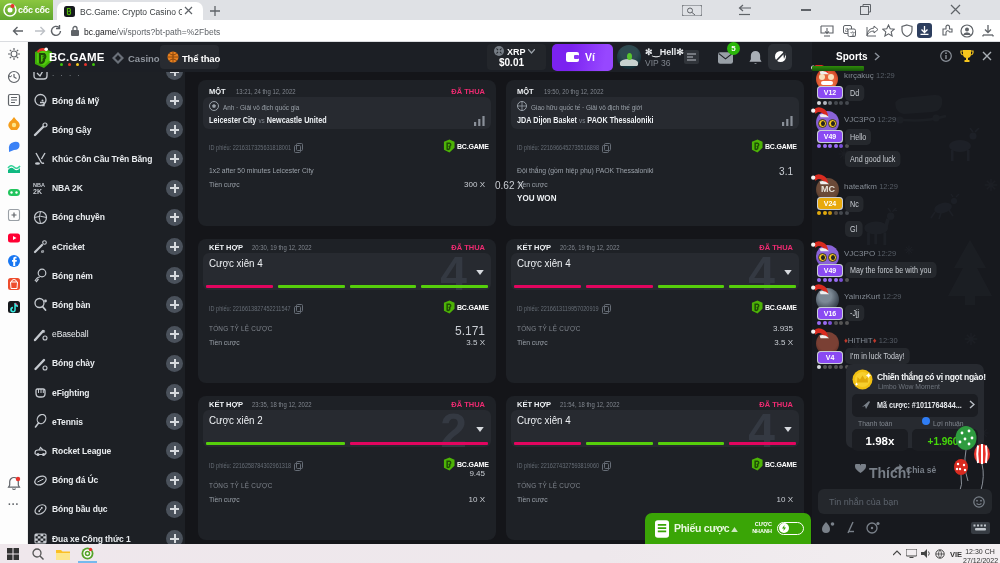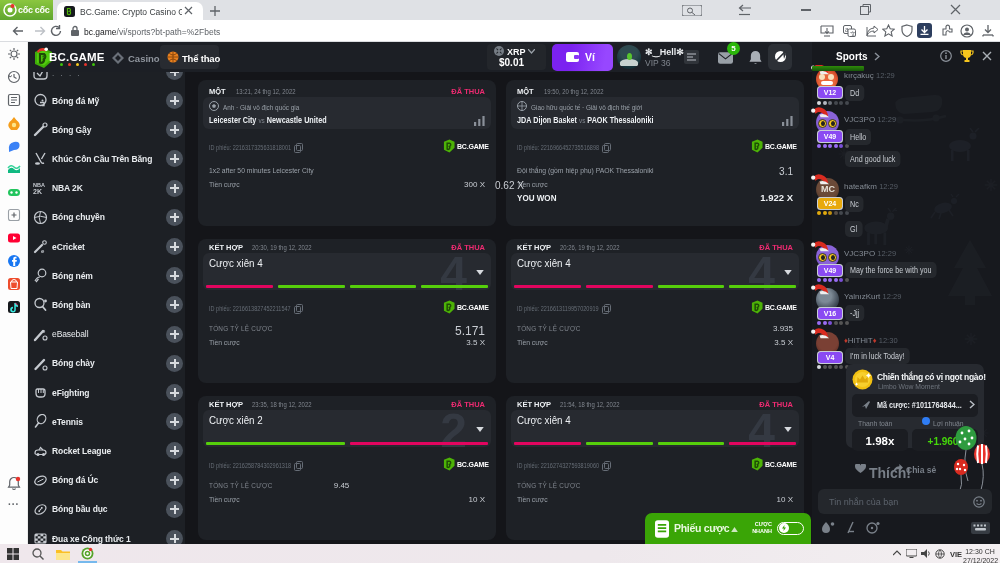--- a/index.html
+++ b/index.html
@@ -530,21 +530,20 @@
     <svg class="a" style="left:751px;top:139px" width="12" height="14" viewBox="0 0 13 15">
       <path d="M1 3 L7 .5 L12.5 3 L12.5 9.5 L7 14.5 L1 11.5 Z" fill="#4db307"></path>
       <path d="M4.5 4.5 L7 4.5 A1.8 1.8 0 0 1 7 8 A2 2 0 0 1 5.5 11.2 L4.5 10.7 Z" fill="none" stroke="#1e4d05" stroke-width="1.6"></path>
     </svg>
 <div class="a" style="left:765px;top:143px;font-size:7px;font-weight:bold;color:#fff;letter-spacing:-.2px">BC.GAME</div>
     <div class="a cx" style="left:517px;top:165.5px;font-size:8px;color:#9aa1a9">Đội thắng (gồm hiệp phụ) PAOK Thessaloniki</div>
     <div class="a" style="left:506px;top:165.5px;width:287px;text-align:right;font-size:10px;color:#c9cdd3">3.1</div>
     <div class="a cx" style="left:517px;top:179.5px;font-size:8px;color:#9aa1a9">Tiền cược</div>
     <div class="a" style="left:495px;top:179.5px;width:287px;font-size:10px;color:#c9cdd3">0.62 X</div>
     <div class="a bold w cx" style="left:517px;top:192px;font-size:9.5px">YOU WON</div>
-    <div class="a bold w" style="left:506px;top:192px;width:287px;text-align:right;font-size:9.5px">1.922 X</div>
 <div class="card" style="left:198px;top:239px;height:144px"></div>
     <div class="ibox" style="left:203px;top:253px;width:288px;height:37px;overflow:hidden">
       <div class="a bold" style="right:24px;top:-7px;font-size:48px;color:#343942">4</div>
     </div>
     <div class="a bold w" style="left:209px;top:243px;font-size:7.5px">KẾT HỢP</div>
     <div class="a cx" style="left:252px;top:243.5px;font-size:7px;color:#80868e">20:30, 19 thg 12, 2022</div>
     <div class="a bold" style="left:198px;top:243px;width:287px;text-align:right;font-size:7.5px;color:#ee2b71">ĐÃ THUA</div>
     <div class="a w cx" style="left:209px;top:257px;font-size:11.5px">Cược xiên 4</div>
     <svg class="a" style="left:476px;top:270px" width="8" height="5" viewBox="0 0 9 6">
       <path d="M0 0 H9 L4.5 6 Z" fill="#d7dade"></path>
@@ -613,21 +612,21 @@
     <svg class="a" style="left:294px;top:461px" width="9" height="10" viewBox="0 0 9 10">
       <rect x="2.5" y="0.5" width="6" height="7" rx="1" stroke="#666d76" fill="none"></rect>
       <rect x="0.5" y="2.5" width="6" height="7" rx="1" stroke="#666d76" fill="none"></rect>
     </svg>
     <svg class="a" style="left:443px;top:457px" width="12" height="14" viewBox="0 0 13 15">
       <path d="M1 3 L7 .5 L12.5 3 L12.5 9.5 L7 14.5 L1 11.5 Z" fill="#4db307"></path>
       <path d="M4.5 4.5 L7 4.5 A1.8 1.8 0 0 1 7 8 A2 2 0 0 1 5.5 11.2 L4.5 10.7 Z" fill="none" stroke="#1e4d05" stroke-width="1.6"></path>
     </svg>
 <div class="a" style="left:457px;top:461px;font-size:7px;font-weight:bold;color:#fff;letter-spacing:-.2px">BC.GAME</div>
     <div class="a cx" style="left:209px;top:481px;font-size:7.5px;color:#80868e;letter-spacing:.3px">TỔNG TỶ LỆ CƯỢC</div>
-    <div class="a" style="left:198px;top:481px;width:287px;text-align:center;font-size:8px;color:#c9cdd3">9.45</div>
+    <div class="a" style="left:198px;top:469px;width:287px;text-align:right;font-size:8px;color:#c9cdd3">9.45</div>
     <div class="a cx" style="left:209px;top:495px;font-size:8px;color:#9aa1a9">Tiền cược</div>
     <div class="a" style="left:198px;top:495px;width:287px;text-align:right;font-size:8px;color:#c9cdd3">10 X</div>
 <div class="card" style="left:506px;top:396px;height:144px"></div>
     <div class="ibox" style="left:511px;top:410px;width:288px;height:37px;overflow:hidden">
       <div class="a bold" style="right:24px;top:-7px;font-size:48px;color:#343942">4</div>
     </div>
     <div class="a bold w" style="left:517px;top:400px;font-size:7.5px">KẾT HỢP</div>
     <div class="a cx" style="left:560px;top:400.5px;font-size:7px;color:#80868e">21:54, 18 thg 12, 2022</div>
     <div class="a bold" style="left:506px;top:400px;width:287px;text-align:right;font-size:7.5px;color:#ee2b71">ĐÃ THUA</div>
     <div class="a w cx" style="left:517px;top:414px;font-size:11.5px">Cược xiên 4</div>

